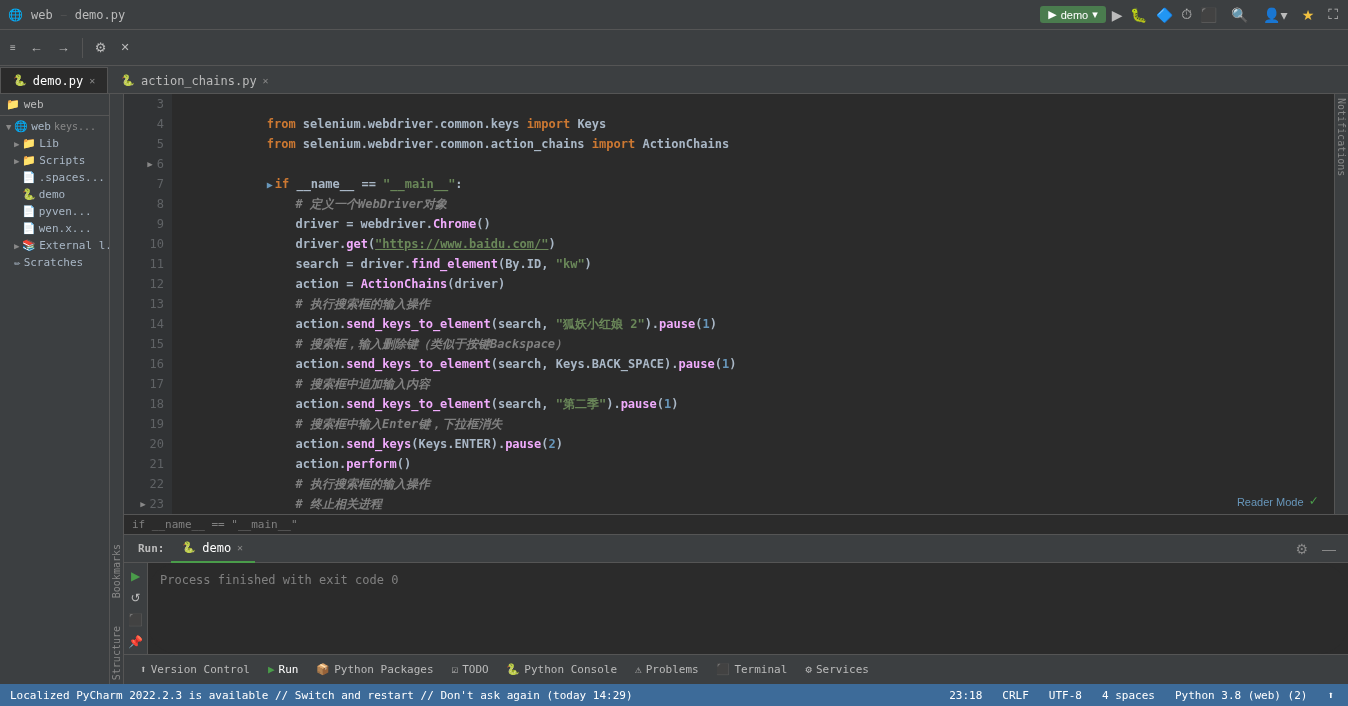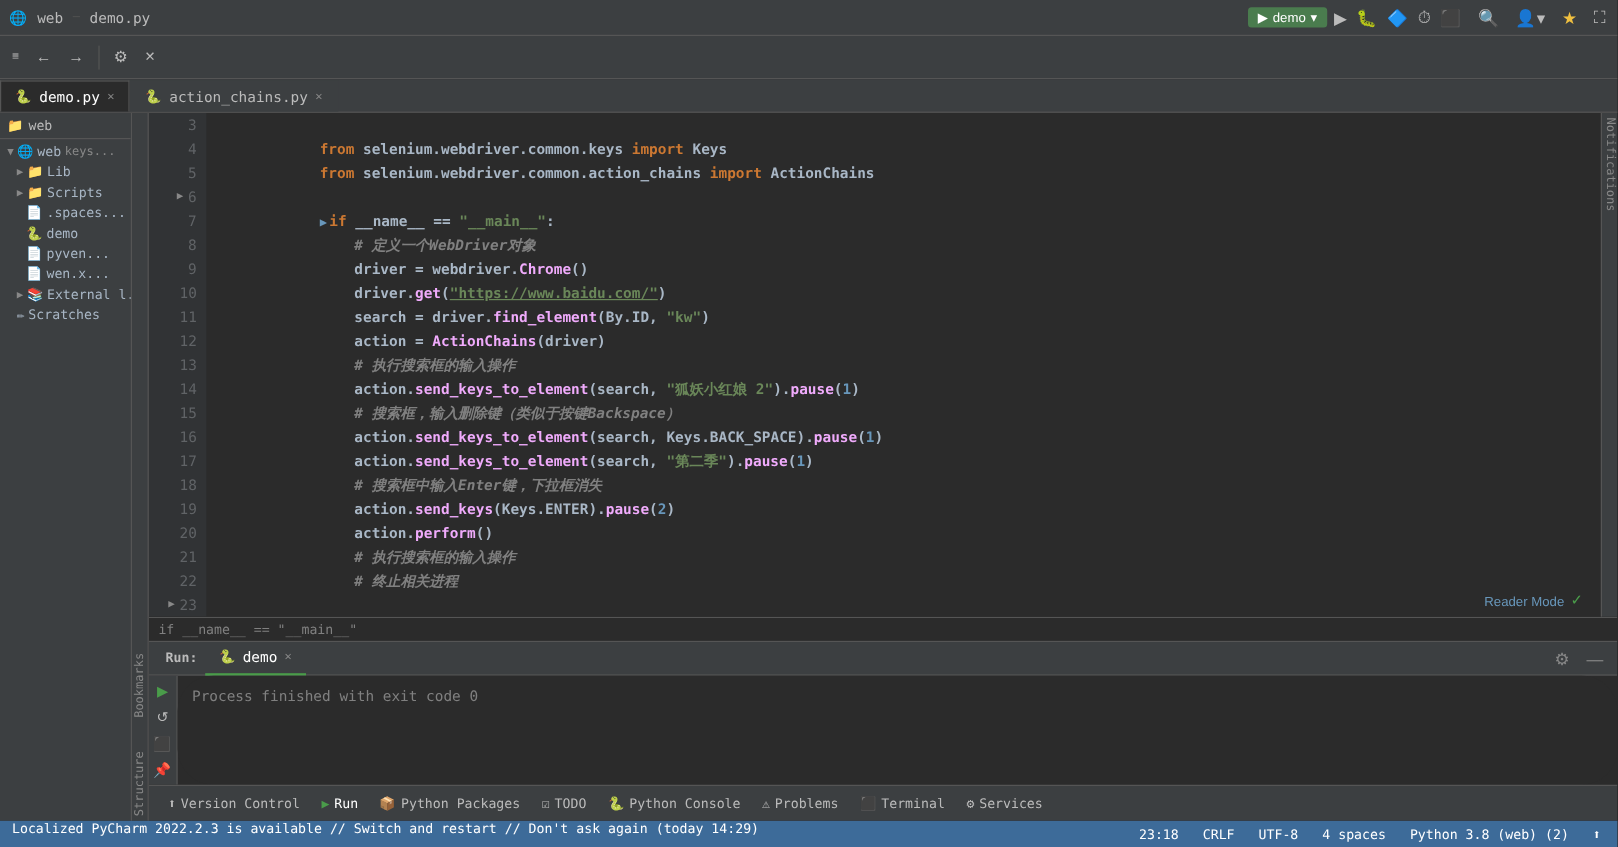--- a/index.html
+++ b/index.html
@@ -393,20 +393,21 @@
       cursor: pointer;
       border-radius: 2px;
     }
     .bt-item.active { color: #ffffff; }
 
     
     .status-bar {
       background: #3d6b99;
       height: 22px;
       display: flex;
+      align-items: center;
       padding: 0 10px;
       font-size: 11px;
       color: #ffffff;
       flex-shrink: 0;
     }
     .status-bar-left { flex: 1; }
     .status-bar-right {
       display: flex;
       align-items: center;
       gap: 12px;
@@ -651,20 +652,23 @@
           <div class="code-line">
             <span class="id">    action.</span><span class="fn">send_keys_to_element</span><span class="id">(search, </span><span class="str">"狐妖小红娘 2"</span><span class="id">).</span><span class="fn">pause</span><span class="id">(</span><span class="num">1</span><span class="id">)</span>
           </div>
           <div class="code-line">
             <span class="id">    </span><span class="cmt"># 搜索框，输入删除键（类似于按键Backspace）</span>
           </div>
           <div class="code-line">
             <span class="id">    action.</span><span class="fn">send_keys_to_element</span><span class="id">(search, Keys.BACK_SPACE).</span><span class="fn">pause</span><span class="id">(</span><span class="num">1</span><span class="id">)</span>
           </div>
           <div class="code-line">
+            <span class="id">    </span><span class="cmt"># 搜索框中追加输入内容</span>
+          </div>
+          <div class="code-line">
             <span class="id">    action.</span><span class="fn">send_keys_to_element</span><span class="id">(search, </span><span class="str">"第二季"</span><span class="id">).</span><span class="fn">pause</span><span class="id">(</span><span class="num">1</span><span class="id">)</span>
           </div>
           <div class="code-line">
             <span class="id">    </span><span class="cmt"># 搜索框中输入Enter键，下拉框消失</span>
           </div>
           <div class="code-line">
             <span class="id">    action.</span><span class="fn">send_keys</span><span class="id">(Keys.ENTER).</span><span class="fn">pause</span><span class="id">(</span><span class="num">2</span><span class="id">)</span>
           </div>
           <div class="code-line">
             <span class="id">    action.</span><span class="fn">perform</span><span class="id">()</span>

